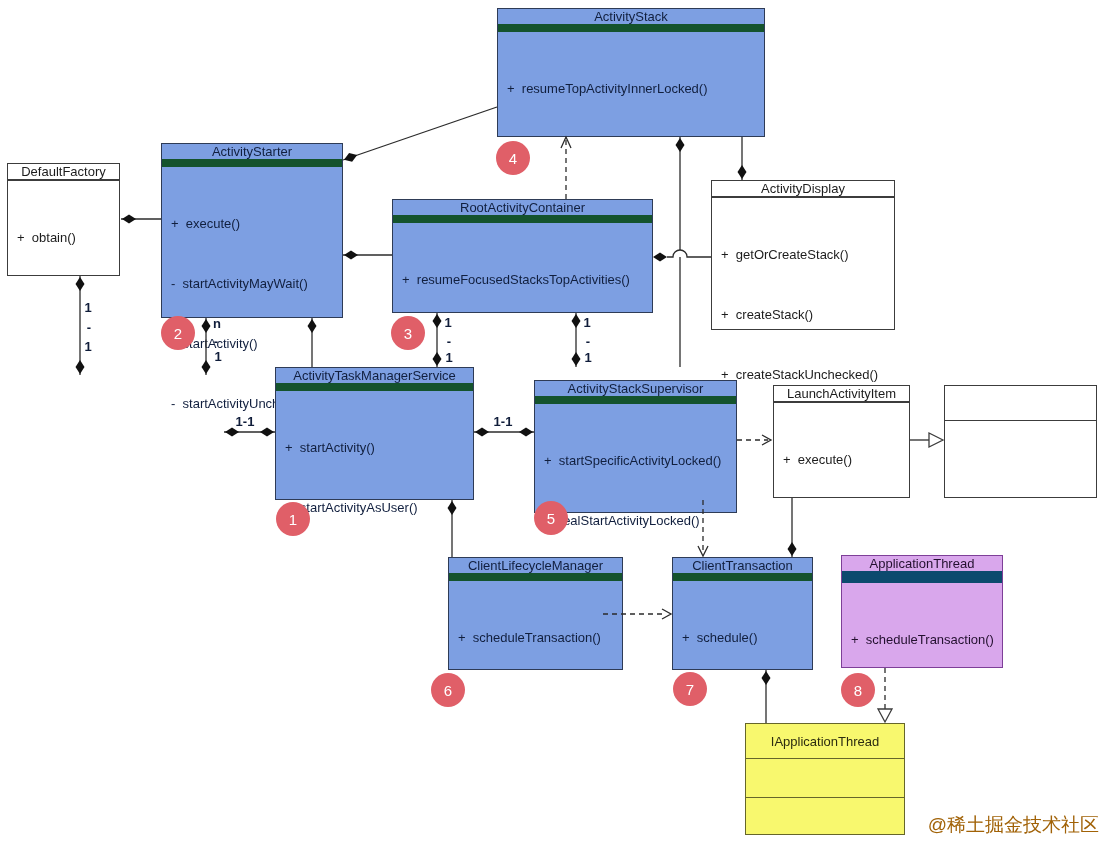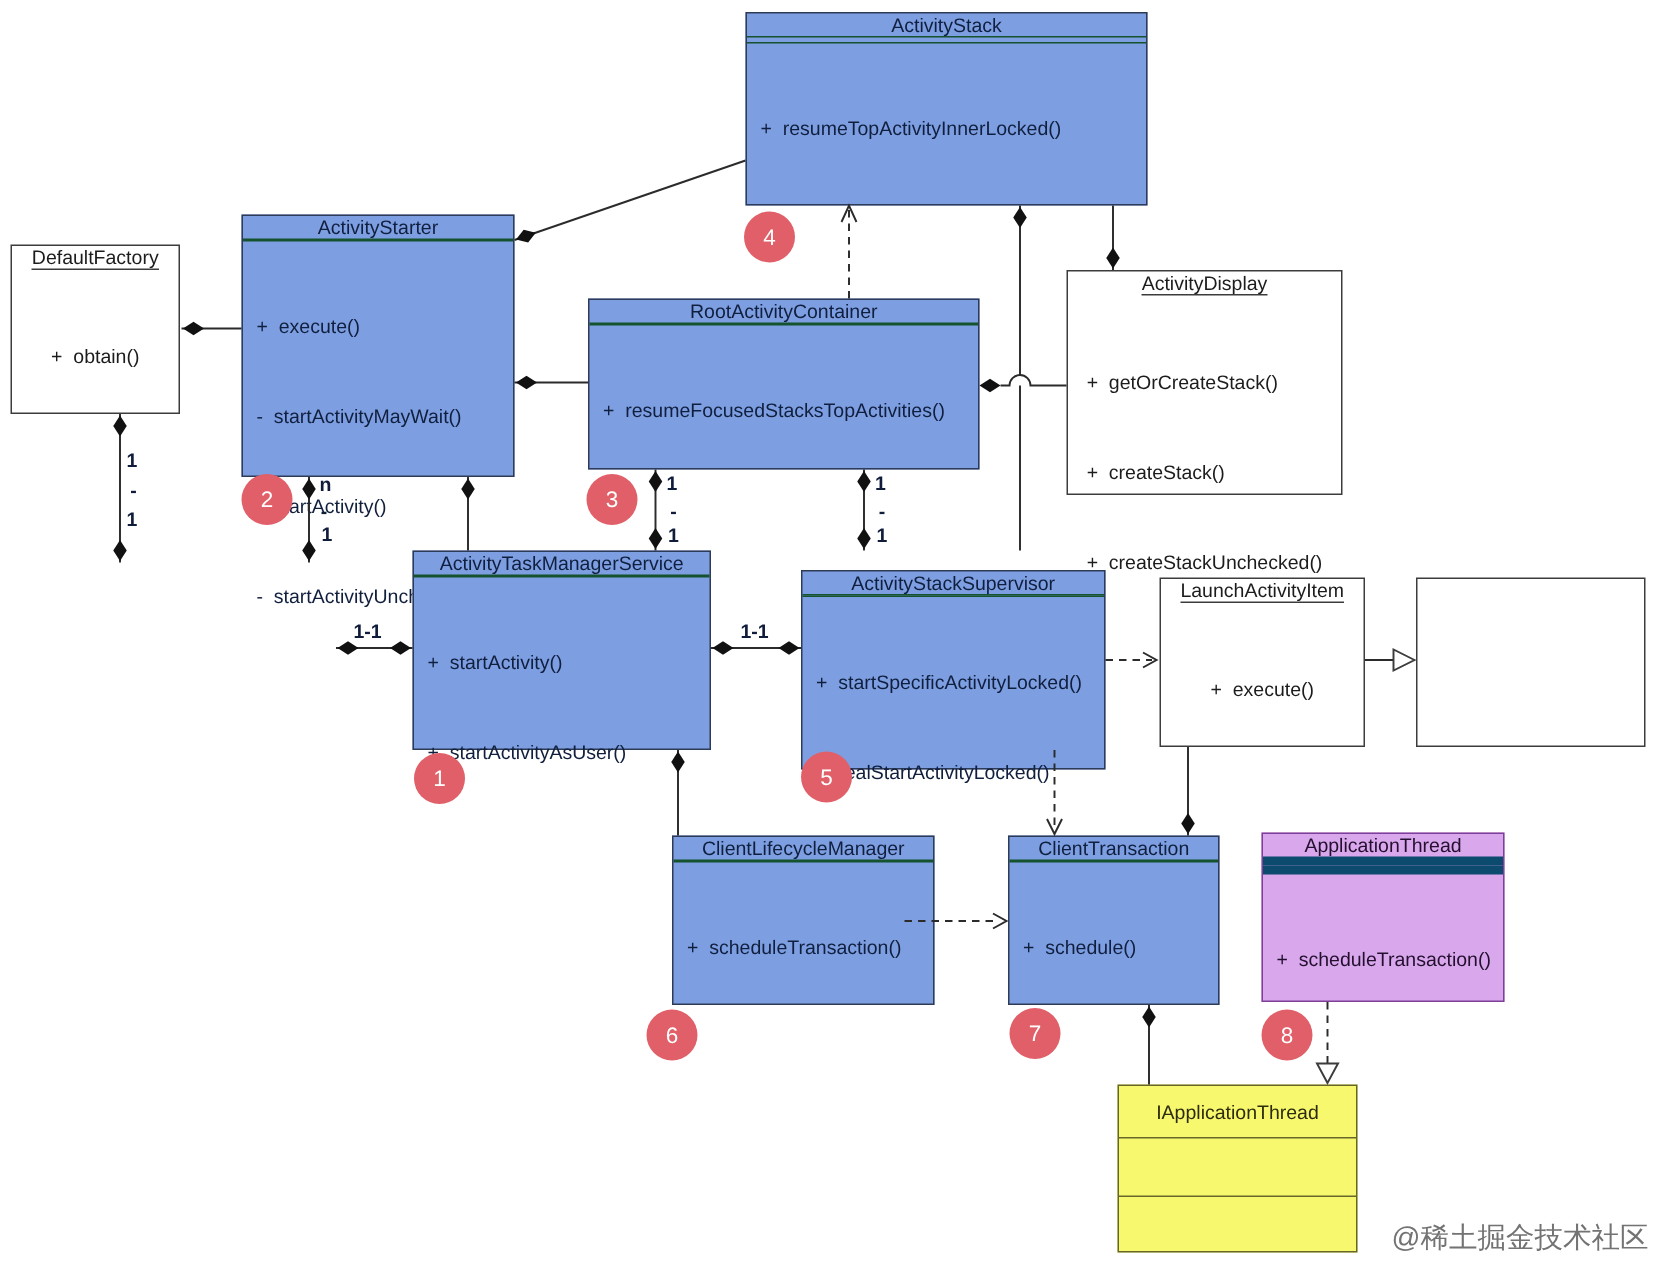--- a/index.html
+++ b/index.html
@@ -4,34 +4,34 @@
 <style>
   html,body{margin:0;padding:0;background:#fff;}
   #canvas{position:relative;width:1107px;height:844px;background:#ffffff;overflow:hidden;
           font-family:"Liberation Sans",sans-serif;}
   .cls{position:absolute;box-sizing:border-box;display:flex;flex-direction:column;
        font-size:13px;z-index:1;}
   .cls .t{display:flex;align-items:center;justify-content:center;box-sizing:border-box;}
   .cls .a{box-sizing:border-box;}
   .cls .m{box-sizing:border-box;flex:1;padding:7px 9px 0 9px;line-height:20px;white-space:pre;text-align:left;}
   .blue{background:#7d9fe2;border:1px solid #2e3b56;color:#111f3e;}
-  .blue .t,.blue .a{border-bottom:1px solid #14532d;}
-  .white{background:#ffffff;border:1px solid #3c3c3c;color:#1c1c1c;align-items:center;}
+  .blue .t,.blue .a{border-bottom:4px solid #14532d;}
+  .white{background:#ffffff;border:1px solid #3c3c3c;color:#1c1c1c;}
   .white .t,.white .a{border-bottom:1px solid #3c3c3c;}
   .purple{background:#d9a7ec;border:1px solid #7e3f98;color:#23102f;}
   .purple .t,.purple .a{border-bottom:6px solid #0c4a6e;}
   .yellow{background:#f8f86e;border:1px solid #66662a;color:#2c2c10;}
   .yellow .t,.yellow .a{border-bottom:1px solid #66662a;}
   svg.wires{position:absolute;left:0;top:0;z-index:5;pointer-events:none;}
   .badge{position:absolute;width:34px;height:34px;border-radius:50%;background:#e05f68;
          color:#ffffff;display:flex;align-items:center;justify-content:center;
          font-size:15px;z-index:6;transform:translate(-50%,-50%);}
   .mult{position:absolute;color:#101d3a;font-weight:bold;font-size:13px;z-index:6;
         transform:translate(-50%,-50%);white-space:nowrap;}
-  .watermark{position:absolute;right:8px;bottom:6px;color:#737373;font-size:19px;z-index:6;}
+  .watermark{position:absolute;right:8px;bottom:6px;color:#a16207;font-size:19px;z-index:6;}
 </style>
 </head>
 <body>
 
 <div id="canvas">
 
   <div class="cls blue" style="left:497px;top:8px;width:268px;height:129px">
     <div class="t" style="height:35px">ActivityStack</div>
     <div class="a" style="height:37px"></div>
     <div class="m">

